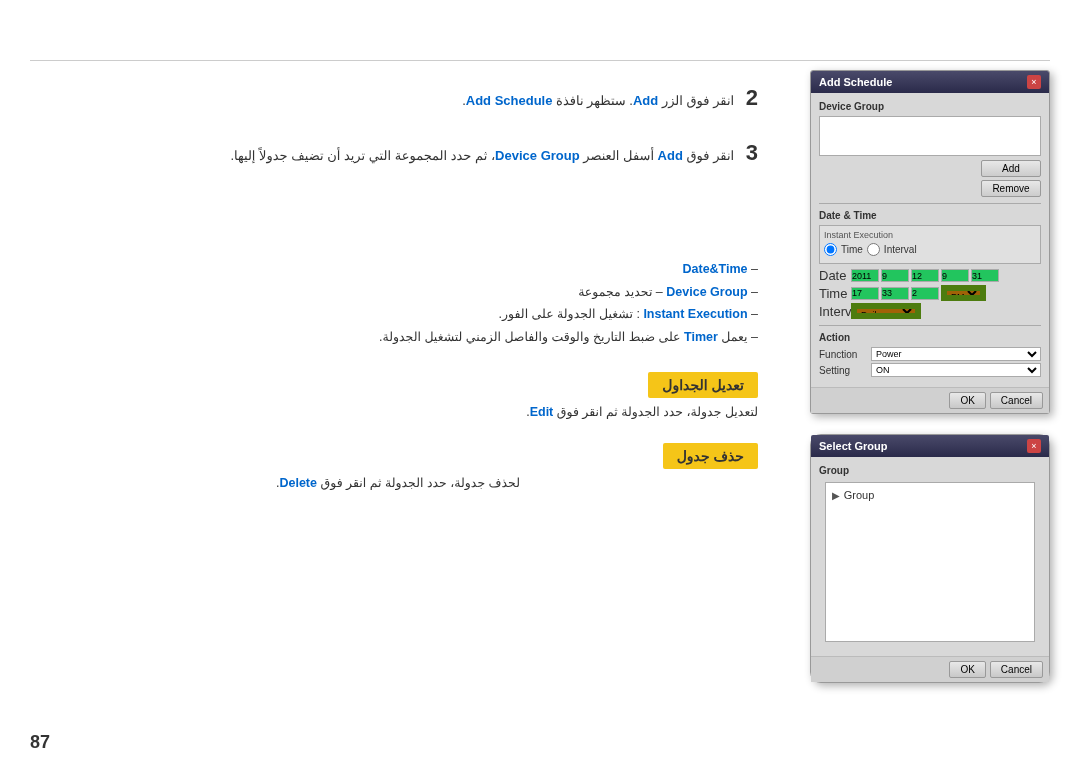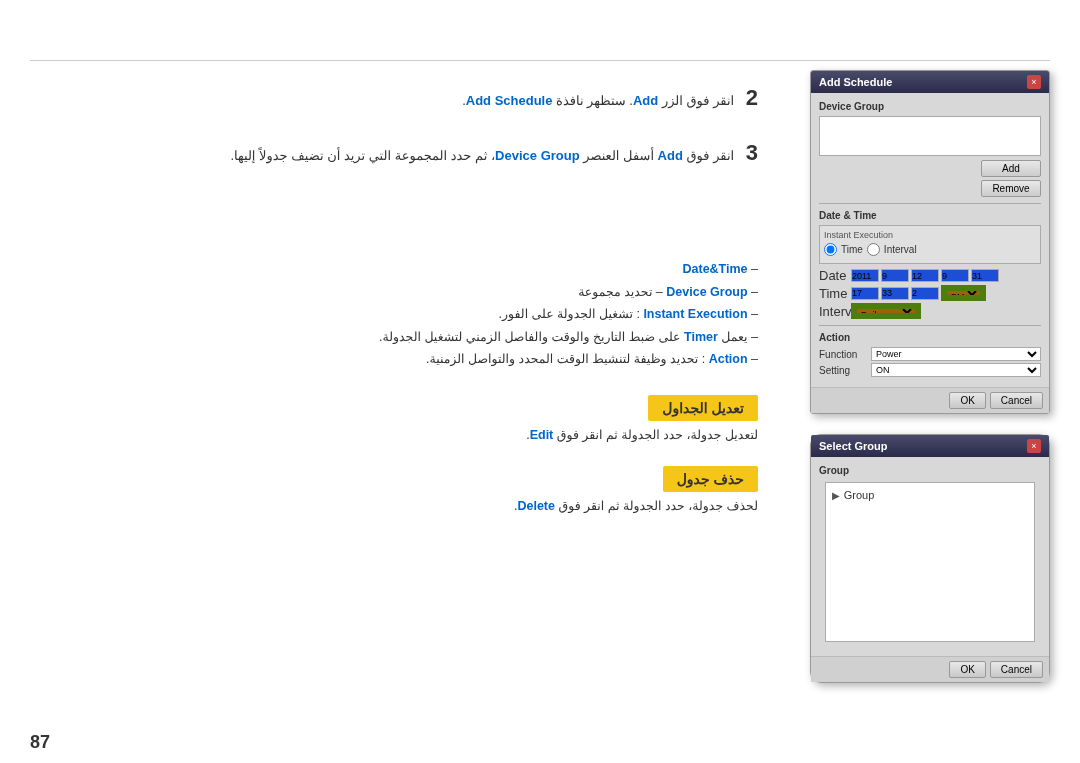--- a/index.html
+++ b/index.html
@@ -222,21 +222,21 @@
       margin-bottom: 2px;
     }
 
     .dt-label {
       font-size: 13px;
       color: #333;
       width: 30px;
     }
 
     .dt-input {
-      background: #1d4ed8;
+      background: #22c55e;
       border: 1px solid #aaa;
       height: 13px;
       width: 28px;
       font-size: 9px;
     }
 
     .dt-select {
       background: #a16207;
       border: 6px solid #4d7c0f;
       height: 16px;
@@ -364,36 +364,33 @@
       </li>
       <li>
         <span class="bullet-highlight">Device Group</span> – تحديد مجموعة
       </li>
       <li>
         <span class="bullet-highlight">Instant Execution</span> : تشغيل الجدولة على الفور.
       </li>
       <li>
         يعمل <span class="bullet-highlight">Timer</span> على ضبط التاريخ والوقت والفاصل الزمني لتشغيل الجدولة.
       </li>
-      <li>
-        <span class="bullet-highlight">Action</span> : تحديد وظيفة لتنشيط الوقت المحدد والتواصل الزمنية.
-      </li>
     </ul>
 
     <div style="text-align: right; direction: rtl; margin-top: 10px;">
       <div class="yellow-heading">تعديل الجداول</div>
     </div>
     <div class="sub-text" style="margin-top: 38px;">
       لتعديل جدولة، حدد الجدولة ثم انقر فوق <span class="highlight-blue">Edit</span>.
     </div>
 
     <div style="text-align: right; direction: rtl; margin-top: 10px;">
       <div class="yellow-heading">حذف جدول</div>
     </div>
-    <div class="sub-text" style="margin-top: 18px;">
+    <div class="sub-text" style="margin-top: 18px; text-align: center;">
       لحذف جدولة، حدد الجدولة ثم انقر فوق <span class="highlight-blue">Delete</span>.
     </div>
 
   </div>
 
   <div class="right-panel">
 
     <div class="dialog-window" style="margin-top: 10px;">
       <div class="dialog-titlebar">
         <span>Add Schedule</span>

